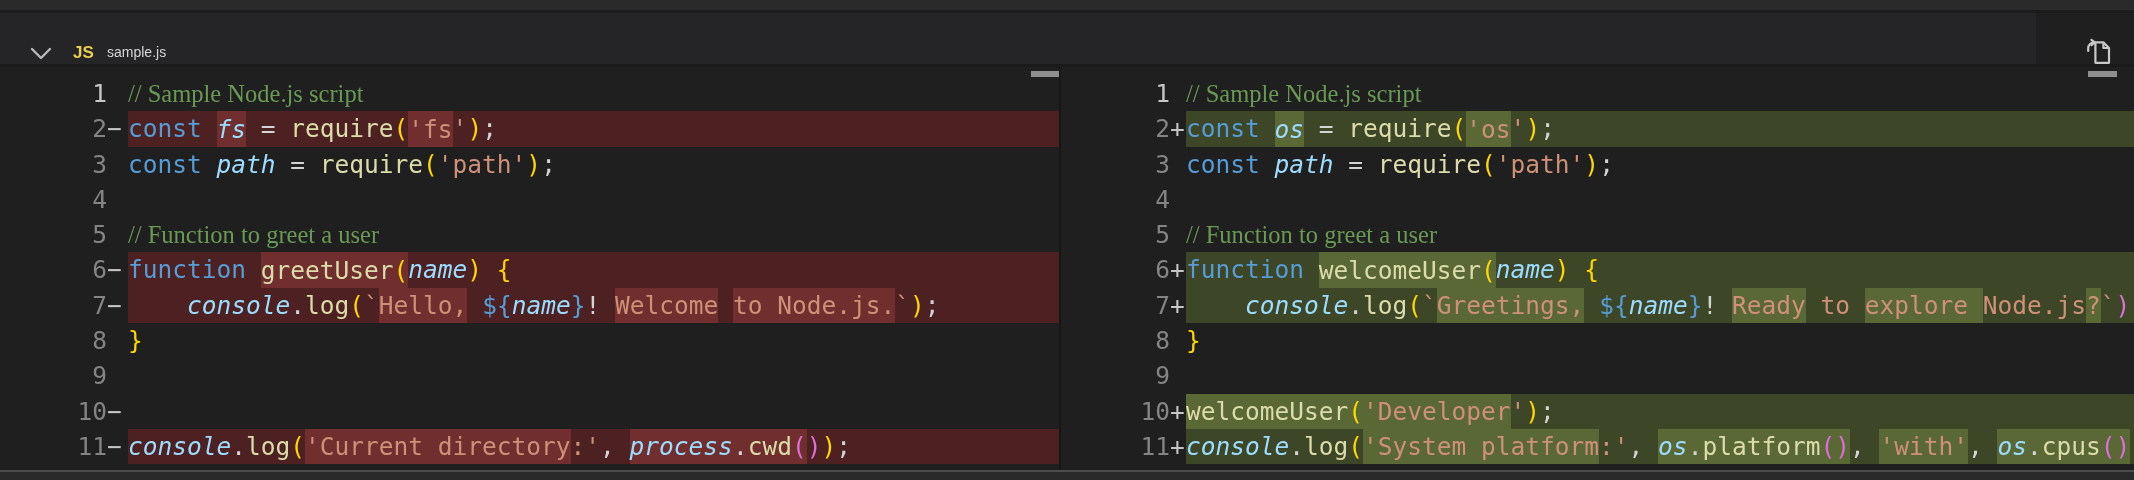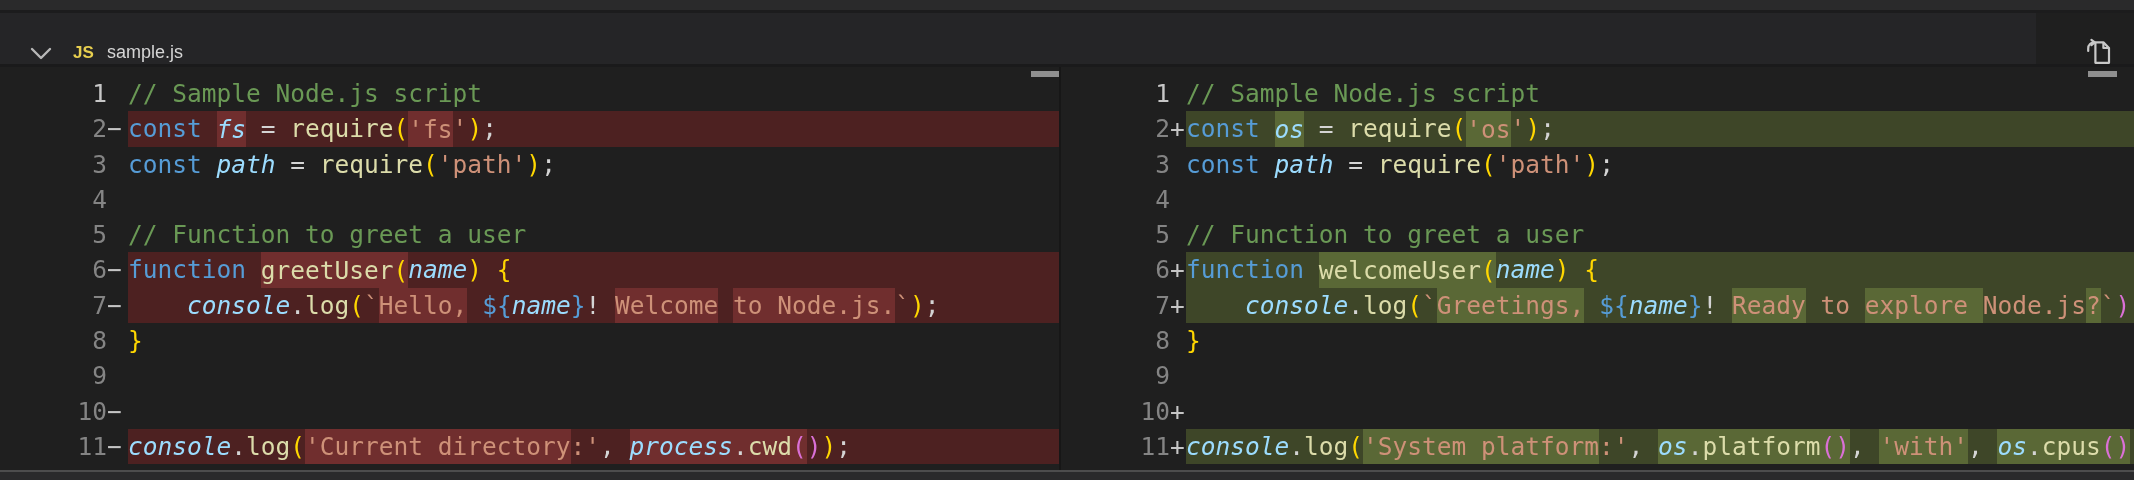--- a/index.html
+++ b/index.html
@@ -7,21 +7,21 @@
           font-family:"DejaVu Sans Mono",monospace;}
   
   .top-strip{position:absolute;left:0;top:0;width:2134px;height:10px;background:#2a2a2b;}
   .top-gap{position:absolute;left:0;top:10px;width:2134px;height:3px;background:#1c1c1d;}
   .header{position:absolute;left:0;top:13px;width:2036px;height:51px;background:#252527;}
   .header-border{position:absolute;left:0;top:64px;width:2134px;height:3px;background:#1a1a1b;}
   .chevron{position:absolute;left:30px;top:34px;width:22px;height:13px;cursor:pointer;}
   .js-badge{position:absolute;left:73px;top:29px;font-family:"Liberation Sans",sans-serif;
             font-weight:bold;font-size:17px;line-height:22px;color:var(--js-badge);}
   .file-name{position:absolute;left:107px;top:26px;font-family:"Liberation Sans",sans-serif;
-             font-size:18px;line-height:27px;color:#d5d5d5;}
+             font-size:14px;line-height:27px;color:#d5d5d5;}
   .goto-file{position:absolute;left:2080px;top:20px;width:38px;height:38px;cursor:pointer;
              display:flex;align-items:center;justify-content:center;background:transparent;border:none;padding:0;}
   
   .pane{position:absolute;top:67px;height:403px;overflow:hidden;background:#1f1f1f;}
   .pane-left{left:0;width:1059px;}
   .pane-right{left:1061px;width:1073px;}
   .divider{position:absolute;left:1059px;top:67px;width:2px;height:403px;background:#171717;}
   .lines{padding-top:9px;}
   .line{display:flex;height:35.3px;line-height:35.3px;font-size:24.5px;white-space:pre;}
   .num{color:#848484;text-align:right;flex:none;}
@@ -30,21 +30,21 @@
   .num.active{color:#c7c7c7;}
   .sign{color:#c5c5c5;flex:none;text-align:left;}
   .pane-left .sign{width:21px;}
   .pane-right .sign{width:16px;}
   .code{flex:1;white-space:pre;overflow:hidden;}
   .line.removed .code{background:var(--removed-line);}
   .line.added .code{background:var(--added-line);}
   .line.removed .tok.hl{background:var(--removed-word);padding:4.5px 0;}
   .line.added .tok.hl{background:var(--added-word);padding:4.5px 0;margin-top:34px;}
   
-  .tok.cm{color:var(--cm);} .tok.kw{color:var(--kw);} .tok.var{color:var(--var);font-style:italic;}
+  .tok.cm{color:var(--cm);font-family:Liberation Serif, serif;} .tok.kw{color:var(--kw);} .tok.var{color:var(--var);font-style:italic;}
   .tok.fn{color:var(--fn);} .tok.str{color:var(--str);text-align:right;} .tok.pl{color:var(--pl);}
   .tok.br1{color:var(--br1);} .tok.br2{color:var(--br2);} .tok.tpl{color:var(--tpl);}
   
   .vthumb{position:absolute;height:6px;background:#8f8f8f;cursor:pointer;}
   .vthumb-left{left:1031px;top:71px;width:28px;}
   .vthumb-right{left:2088px;top:71px;width:29px;}
   
   .bottom-strip{position:absolute;left:0;top:470px;width:2134px;height:10px;
                 background:#2a2a2b;border-top:2px solid #4d4d4d;box-sizing:border-box;}
 </style>
@@ -92,21 +92,21 @@
     <div class="lines">
         <div class="line context"><span class="num active">1</span><span class="sign"></span><span class="code"><span class="tok cm">// Sample Node.js script</span></span></div>
         <div class="line added"><span class="num">2</span><span class="sign">+</span><span class="code"><span class="tok kw">const</span><span class="tok pl"> </span><span class="tok var hl">os</span><span class="tok pl"> = </span><span class="tok fn">require</span><span class="tok br1">(</span><span class="tok str hl">'os</span><span class="tok str">'</span><span class="tok br1">)</span><span class="tok pl">;</span></span></div>
         <div class="line context"><span class="num">3</span><span class="sign"></span><span class="code"><span class="tok kw">const</span><span class="tok pl"> </span><span class="tok var">path</span><span class="tok pl"> = </span><span class="tok fn">require</span><span class="tok br1">(</span><span class="tok str">'path'</span><span class="tok br1">)</span><span class="tok pl">;</span></span></div>
         <div class="line context"><span class="num">4</span><span class="sign"></span><span class="code"></span></div>
         <div class="line context"><span class="num">5</span><span class="sign"></span><span class="code"><span class="tok cm">// Function to greet a user</span></span></div>
         <div class="line added"><span class="num">6</span><span class="sign">+</span><span class="code"><span class="tok kw">function</span><span class="tok pl"> </span><span class="tok fn hl">welcomeUser</span><span class="tok br1 hl">(</span><span class="tok var">name</span><span class="tok br1">)</span><span class="tok pl"> </span><span class="tok br1">{</span></span></div>
         <div class="line added"><span class="num">7</span><span class="sign">+</span><span class="code"><span class="tok pl">    </span><span class="tok var">console</span><span class="tok pl">.</span><span class="tok fn">log</span><span class="tok br1">(</span><span class="tok str">`</span><span class="tok str hl">Greetings,</span><span class="tok str"> </span><span class="tok tpl">${</span><span class="tok var">name</span><span class="tok tpl">}</span><span class="tok pl">!</span><span class="tok str"> </span><span class="tok str hl">Ready</span><span class="tok str"> to </span><span class="tok str hl">explore </span><span class="tok str">Node.js</span><span class="tok str hl">?</span><span class="tok str">`</span><span class="tok br2">)</span><span class="tok pl">;</span></span></div>
         <div class="line context"><span class="num">8</span><span class="sign"></span><span class="code"><span class="tok br1">}</span></span></div>
         <div class="line context"><span class="num">9</span><span class="sign"></span><span class="code"></span></div>
-        <div class="line added"><span class="num">10</span><span class="sign">+</span></div>
+        <div class="line added"><span class="num">10</span><span class="sign">+</span><span class="code"><span class="tok fn hl">welcomeUser</span><span class="tok br1 hl">(</span><span class="tok str hl">'Developer</span><span class="tok str">'</span><span class="tok br1">)</span><span class="tok pl">;</span></span></div>
         <div class="line added"><span class="num">11</span><span class="sign">+</span><span class="code"><span class="tok var">console</span><span class="tok pl">.</span><span class="tok fn">log</span><span class="tok br1">(</span><span class="tok str hl">'System platform</span><span class="tok str">:'</span><span class="tok pl">, </span><span class="tok var hl">os</span><span class="tok pl hl">.</span><span class="tok fn hl">platform</span><span class="tok br2 hl">()</span><span class="tok pl">, </span><span class="tok str hl">'with'</span><span class="tok pl">, </span><span class="tok var hl">os</span><span class="tok pl hl">.</span><span class="tok fn hl">cpus</span><span class="tok br2 hl">()</span><span class="tok pl">.</span></span></div>
       </div>
   </div>
 
   <div class="vthumb vthumb-left"></div>
   <div class="vthumb vthumb-right"></div>
 
   <div class="bottom-strip"></div>
 </div>
 

